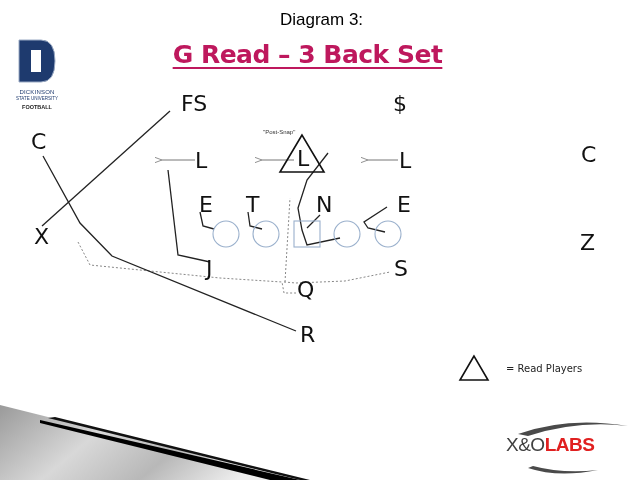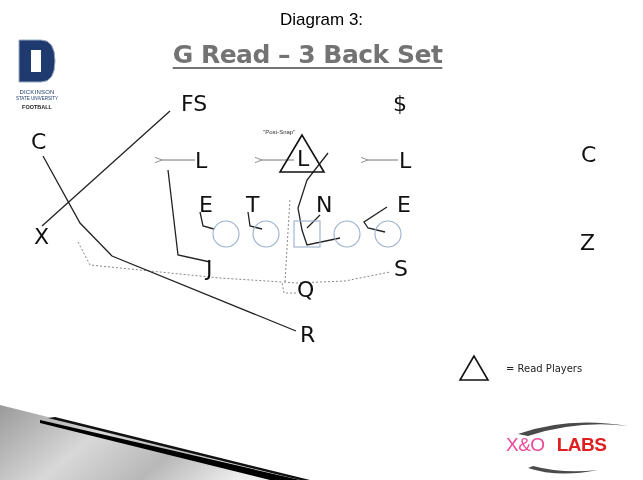--- a/index.html
+++ b/index.html
@@ -1,32 +1,32 @@
 <!DOCTYPE html>
 <html><head>
   <meta charset="utf-8">
   <style>
     html, body { margin: 0; padding: 0; background: #ffffff; }
     body { width: 643px; height: 480px; position: relative; overflow: hidden; font-family: "Liberation Sans", sans-serif; }
     .slide { position: absolute; left: 0; top: 0; width: 643px; height: 480px; background: #ffffff; }
     .diagram-label { position: absolute; left: 0; width: 643px; top: 10px; text-align: center; font-size: 17px; color: #000; font-family: "Liberation Sans", sans-serif; }
-    .title { position: absolute; left: 0; width: 615px; top: 40px; text-align: center; font-size: 25px; font-weight: bold; color: #737373; text-decoration: underline; text-decoration-thickness: 2px; text-underline-offset: 4px; font-family: "DejaVu Sans", sans-serif; letter-spacing: -0.5px; }
+    .title { position: absolute; left: 0; width: 615px; top: 40px; text-align: center; font-size: 25px; font-weight: bold; color: #be185d; text-decoration: underline; text-decoration-thickness: 2px; text-underline-offset: 4px; font-family: "DejaVu Sans", sans-serif; letter-spacing: -0.5px; }
     .logo { position: absolute; left: 12px; top: 38px; width: 50px; text-align: center; }
     .logo-d { width: 40px; height: 46px; margin: 0 auto; }
     .logo-line1 { font-size: 6px; color: #1e3a6e; letter-spacing: 0.2px; line-height: 7px; margin-top: 1px; }
     .logo-line2 { font-size: 4.5px; color: #1e3a6e; line-height: 5px; }
     .logo-line3 { font-size: 5.5px; font-weight: bold; color: #222; margin-top: 3px; }
     svg.field { position: absolute; left: 0; top: 0; }
     .player { font-family: "DejaVu Sans", sans-serif; font-size: 22px; fill: #111; }
     .legend { position: absolute; left: 458px; top: 354px; display: flex; align-items: center; }
     .legend-text { font-size: 10px; color: #222; margin-left: 16px; font-family: "DejaVu Sans", sans-serif; }
     .brand { position: absolute; left: 488px; top: 418px; width: 150px; height: 58px; }
     .brand-name { position: absolute; left: 18px; top: 16px; font-size: 19px; font-weight: bold; letter-spacing: -0.5px; }
-    .brand-xo { color: #ec4899; font-weight: normal; }
-    .brand-labs { color: #e02020; font-weight: bold; margin-left: 12px; }
+    .brand-xo { color: #404040; font-weight: normal; }
+    .brand-labs { color: #e02020; font-weight: bold; }
     .brand-tag { position: absolute; left: 4px; top: 38px; font-size: 7.5px; color: #333; white-space: nowrap; }
     .post-snap { font-family: "Liberation Sans", sans-serif; font-size: 6px; fill: #333; }
   </style>
 </head>
 <body>
 
 <div class="slide">
 
   <div class="diagram-label">Diagram 3:</div>
   <div class="title">G Read – 3 Back Set</div>

